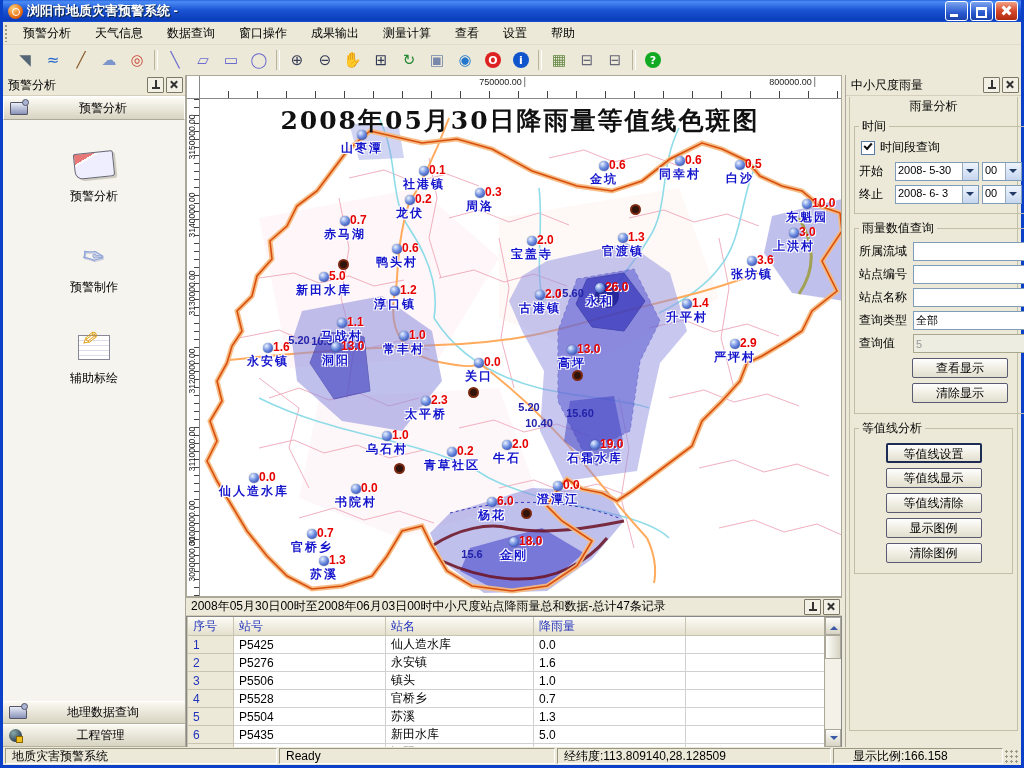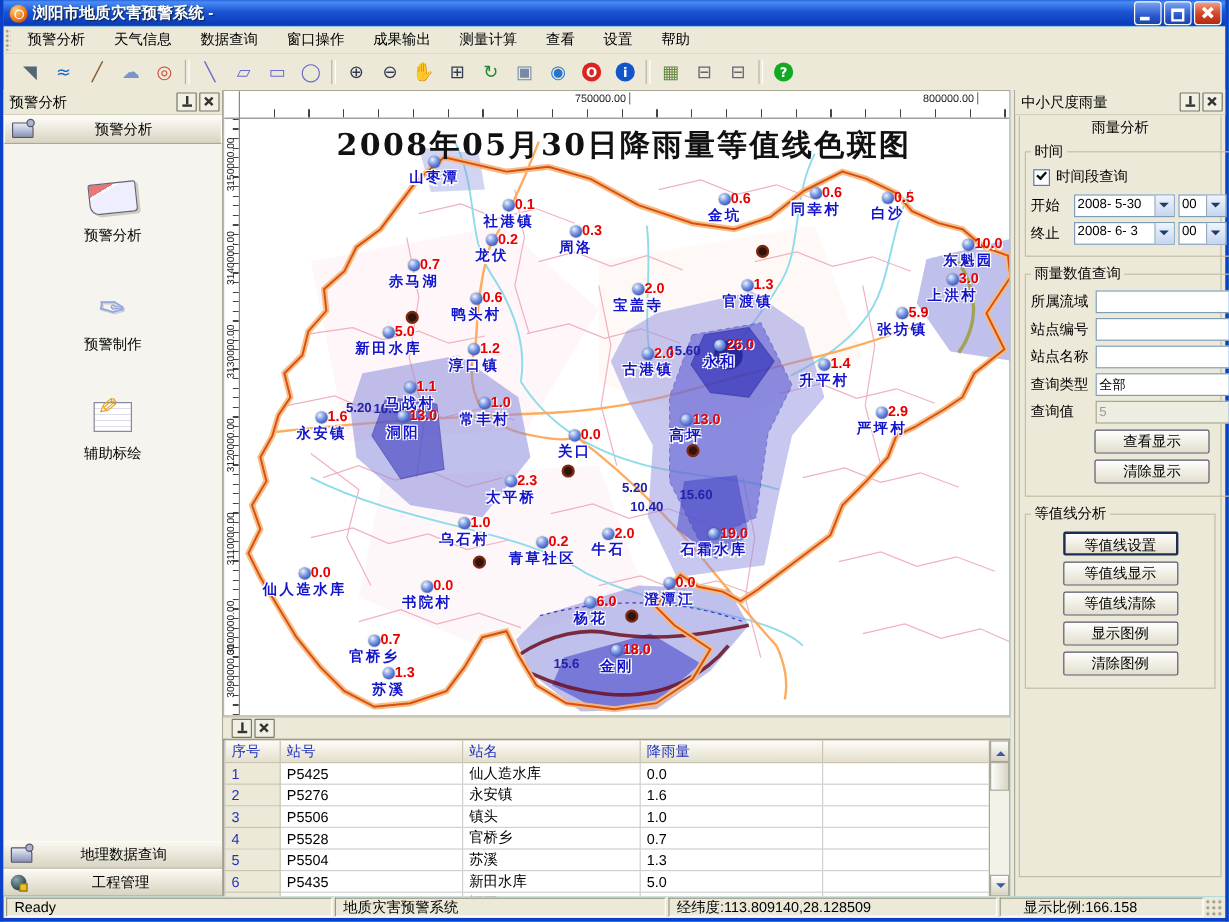--- a/index.html
+++ b/index.html
@@ -451,21 +451,21 @@
               <span class="val">2.0</span>
               <span class="nm">宝盖寺</span>
             </div>
             <div class="station" style="left: 198px; top: 151px;">
               <span class="dot"></span>
               <span class="val">0.6</span>
               <span class="nm">鸭头村</span>
             </div>
             <div class="station" style="left: 553px; top: 163px;">
               <span class="dot"></span>
-              <span class="val">5.9</span>
+              <span class="val">3.6</span>
               <span class="nm">张坊镇</span>
             </div>
             <div class="station" style="left: 125px; top: 179px;">
               <span class="dot"></span>
               <span class="val">5.0</span>
               <span class="nm">新田水库</span>
             </div>
             <div class="station" style="left: 196px; top: 193px;">
               <span class="dot"></span>
               <span class="val">1.2</span>
@@ -579,20 +579,21 @@
             <div class="station" style="left: 125px; top: 463px;">
               <span class="dot"></span>
               <span class="val">1.3</span>
               <span class="nm">苏溪</span>
             </div>
         </div>
       </div>
 
       <div class="table-panel">
         <div class="tp-titlebar">
+          <span class="tp-text">2008年05月30日00时至2008年06月03日00时中小尺度站点降雨量总和数据-总计47条记录</span>
           <span class="sbtn pin"></span>
           <span class="sbtn xmark"></span>
         </div>
         <div class="tp-body">
           <div class="grid">
             <table class="data">
               <colgroup>
                   <col style="width:46px">
                   <col style="width:152px">
                   <col style="width:148px">
@@ -749,20 +750,20 @@
             <button class="xpbtn">等值线显示</button>
             <button class="xpbtn">等值线清除</button>
             <button class="xpbtn">显示图例</button>
             <button class="xpbtn">清除图例</button>
         </fieldset>
       </div>
     </div>
   </div>
 
   <div class="statusbar">
-    <span class="status-cell">Ready</span>
-      <span class="status-cell">地质灾害预警系统</span>
+    <span class="status-cell">地质灾害预警系统</span>
+      <span class="status-cell">Ready</span>
       <span class="status-cell">经纬度:113.809140,28.128509</span>
       <span class="status-cell">显示比例:166.158</span>
     <span class="resize-grip"></span>
   </div>
 
 </div>
 
 </body></html>

